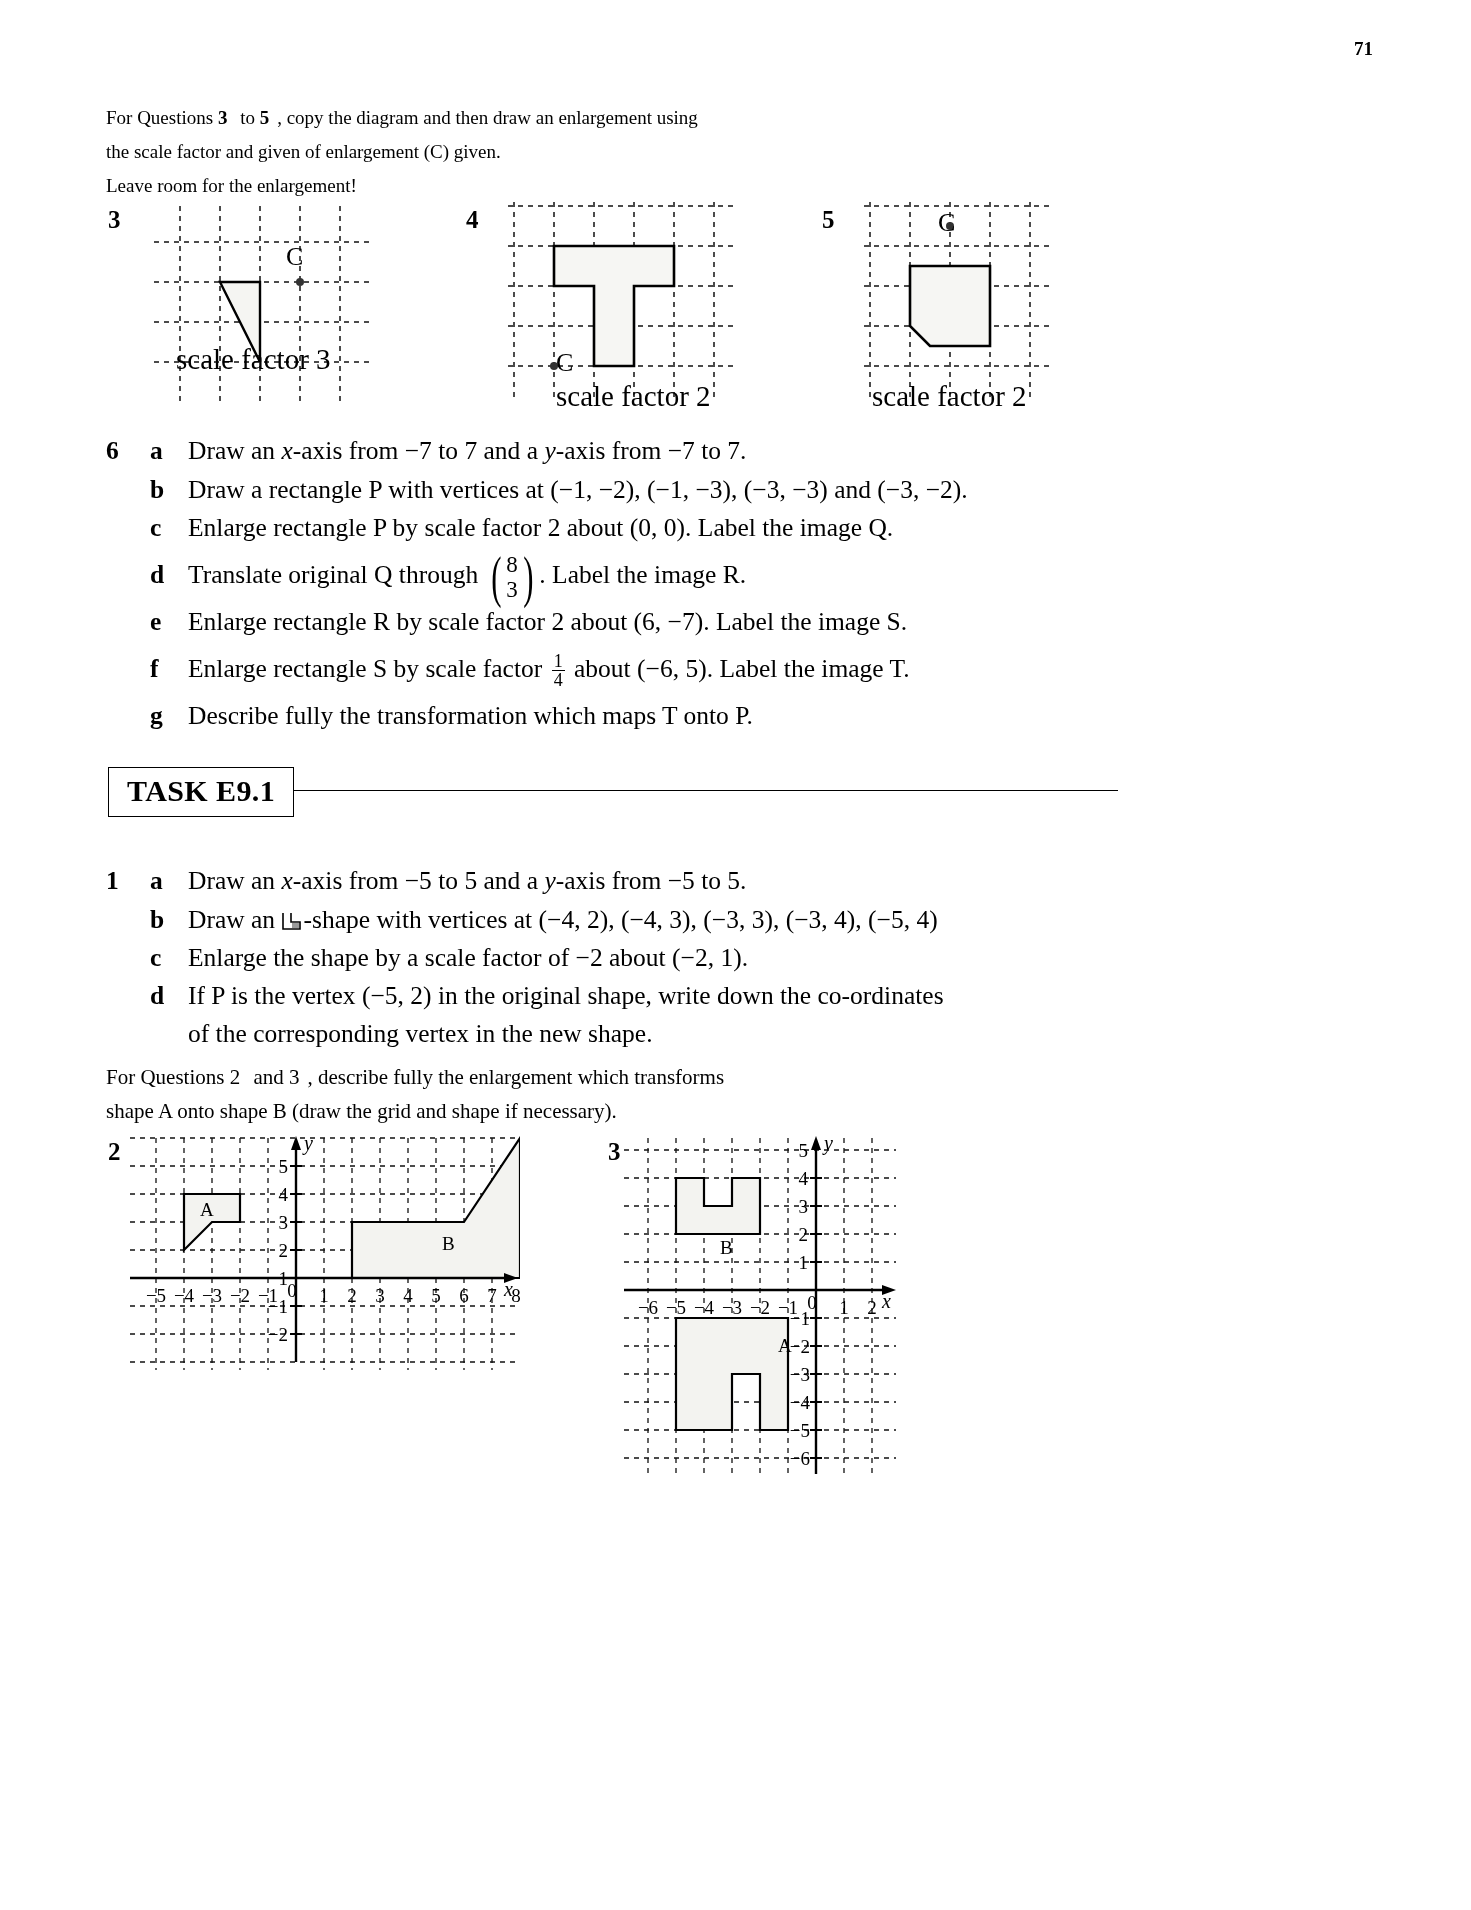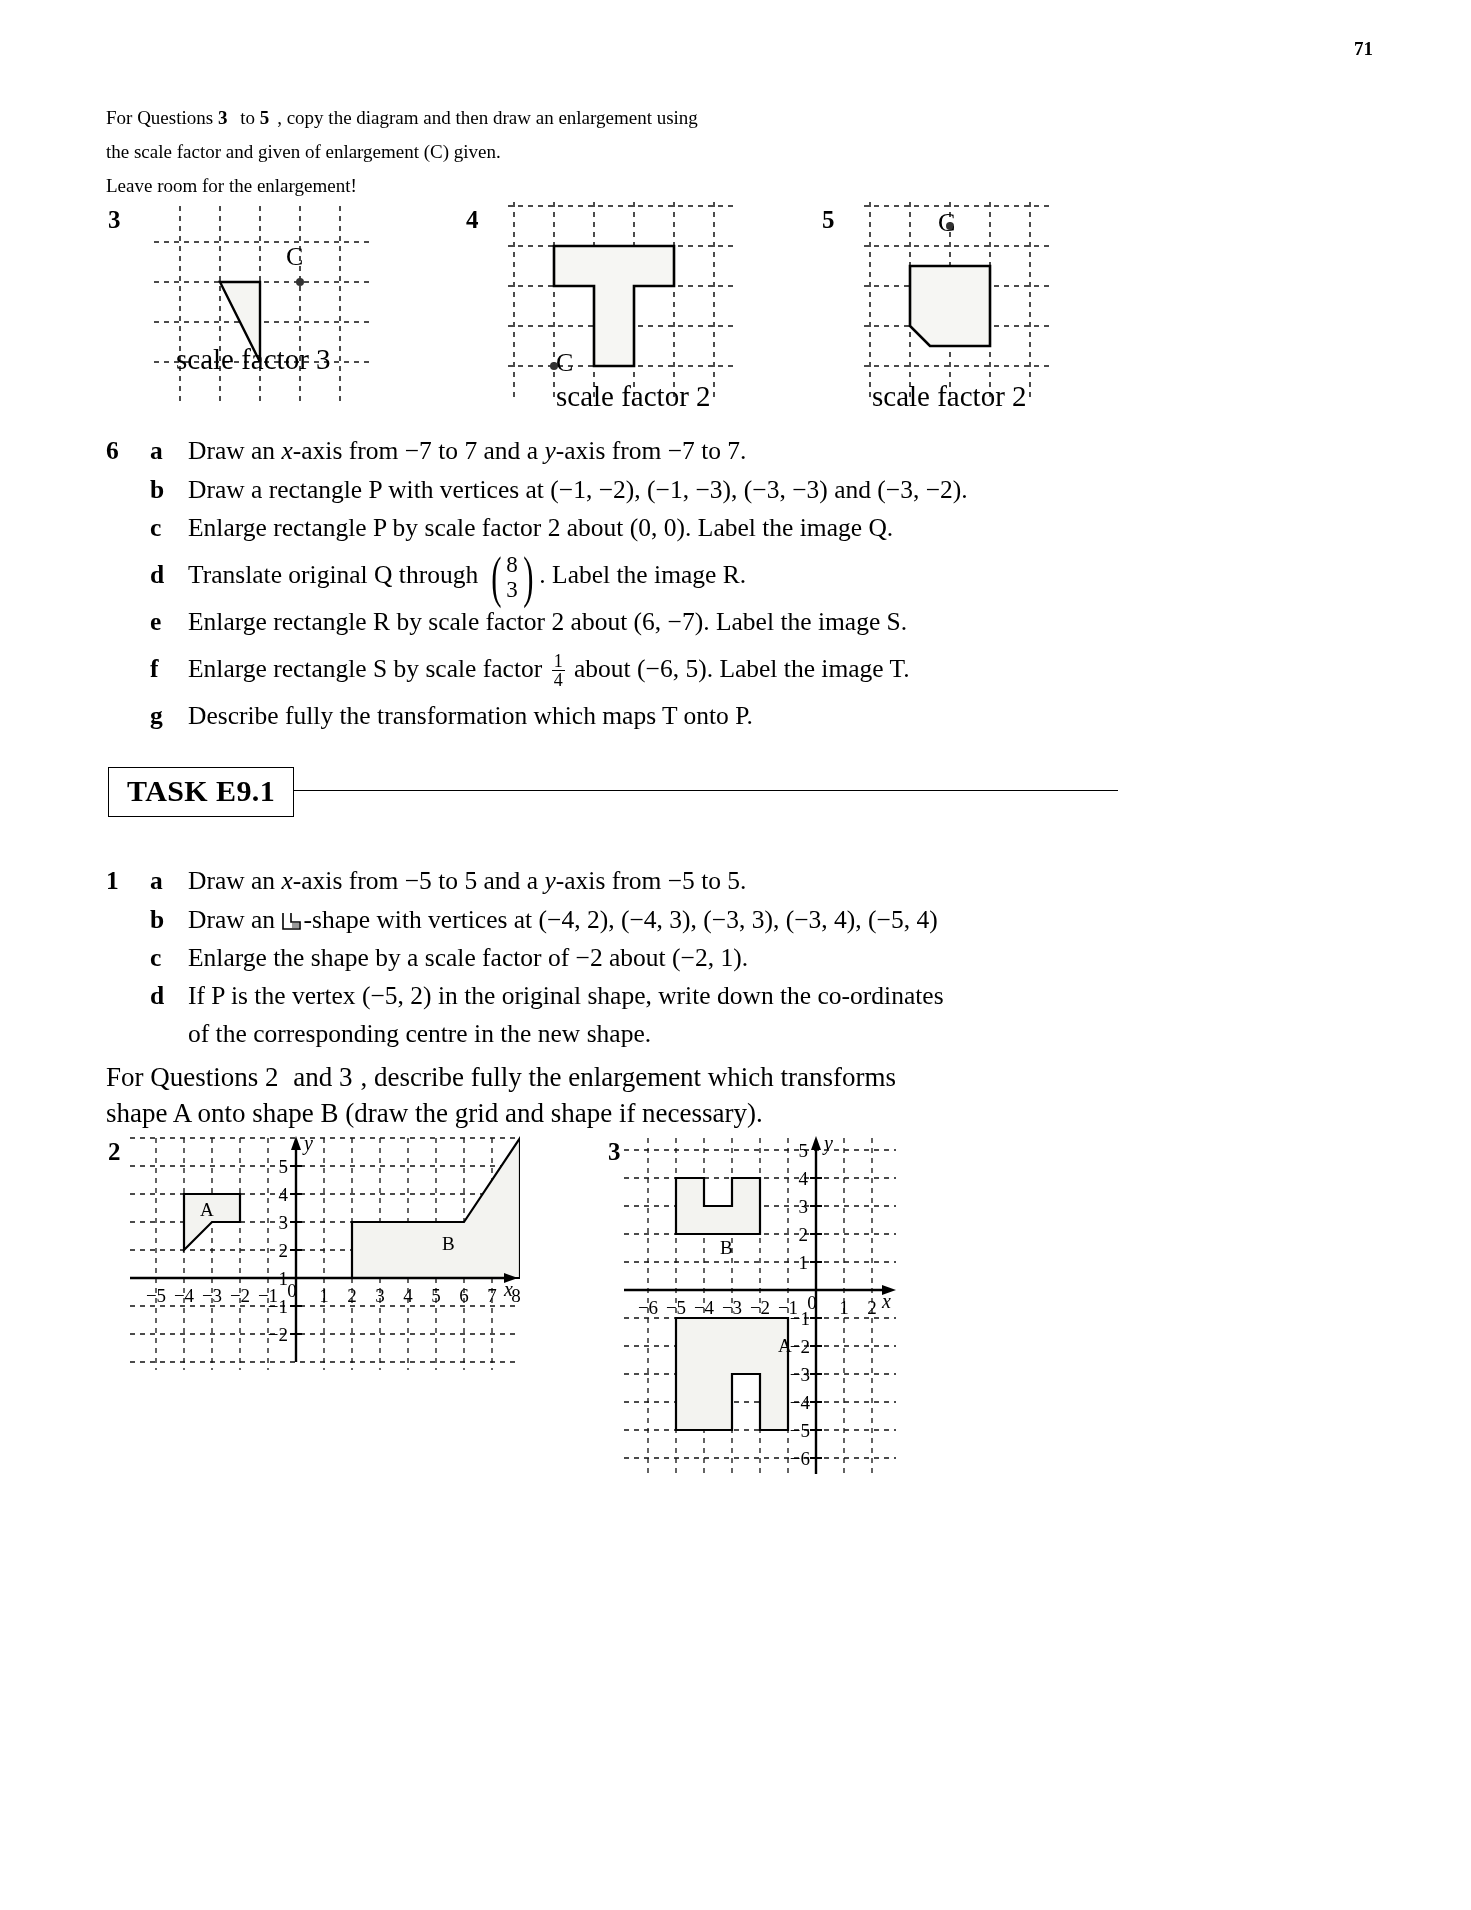--- a/index.html
+++ b/index.html
@@ -92,21 +92,21 @@
   .lshape-glyph{
     display:inline-block; width:20px; height:19px; position:relative;
     vertical-align:-3px; margin:0 1px;
   }
   .lshape-glyph .o{
     position:absolute; left:0; top:0; width:100%; height:100%;
   }
 
   .forq{
     position:absolute; left:106px; top:1060px; width:980px;
-    font-size:27px; line-height:34px;
+    font-size:21px; line-height:34px;
   }
 
   
   .graph2{position:absolute; left:100px; top:1130px;}
   .graph3{position:absolute; left:600px; top:1130px;}
   .gnum{position:absolute; font-weight:bold; font-size:25px;}
 </style>
 </head>
 <body>
 
@@ -285,21 +285,21 @@
 
     <div class="qrow">
       <div class="qnum"></div>
       <div class="qlet">d</div>
       <div class="qtext">If P is the vertex (−5, 2) in the original shape, write down the co-ordinates</div>
     </div>
 
     <div class="qrow">
       <div class="qnum"></div>
       <div class="qlet"></div>
-      <div class="qtext">of the corresponding centre in the new shape.</div>
+      <div class="qtext">of the corresponding vertex in the new shape.</div>
     </div>
   </div>
 
   <div class="forq">
     <span>For Questions</span>
     <span class="qn">2</span><span class="tick"> </span>
     <span>and</span>
     <span class="qn">3</span><span class="tick"> </span><span>, describe fully the enlargement which transforms</span><br>
     <span>shape A onto shape B (draw the grid and shape if necessary).</span>
   </div>

